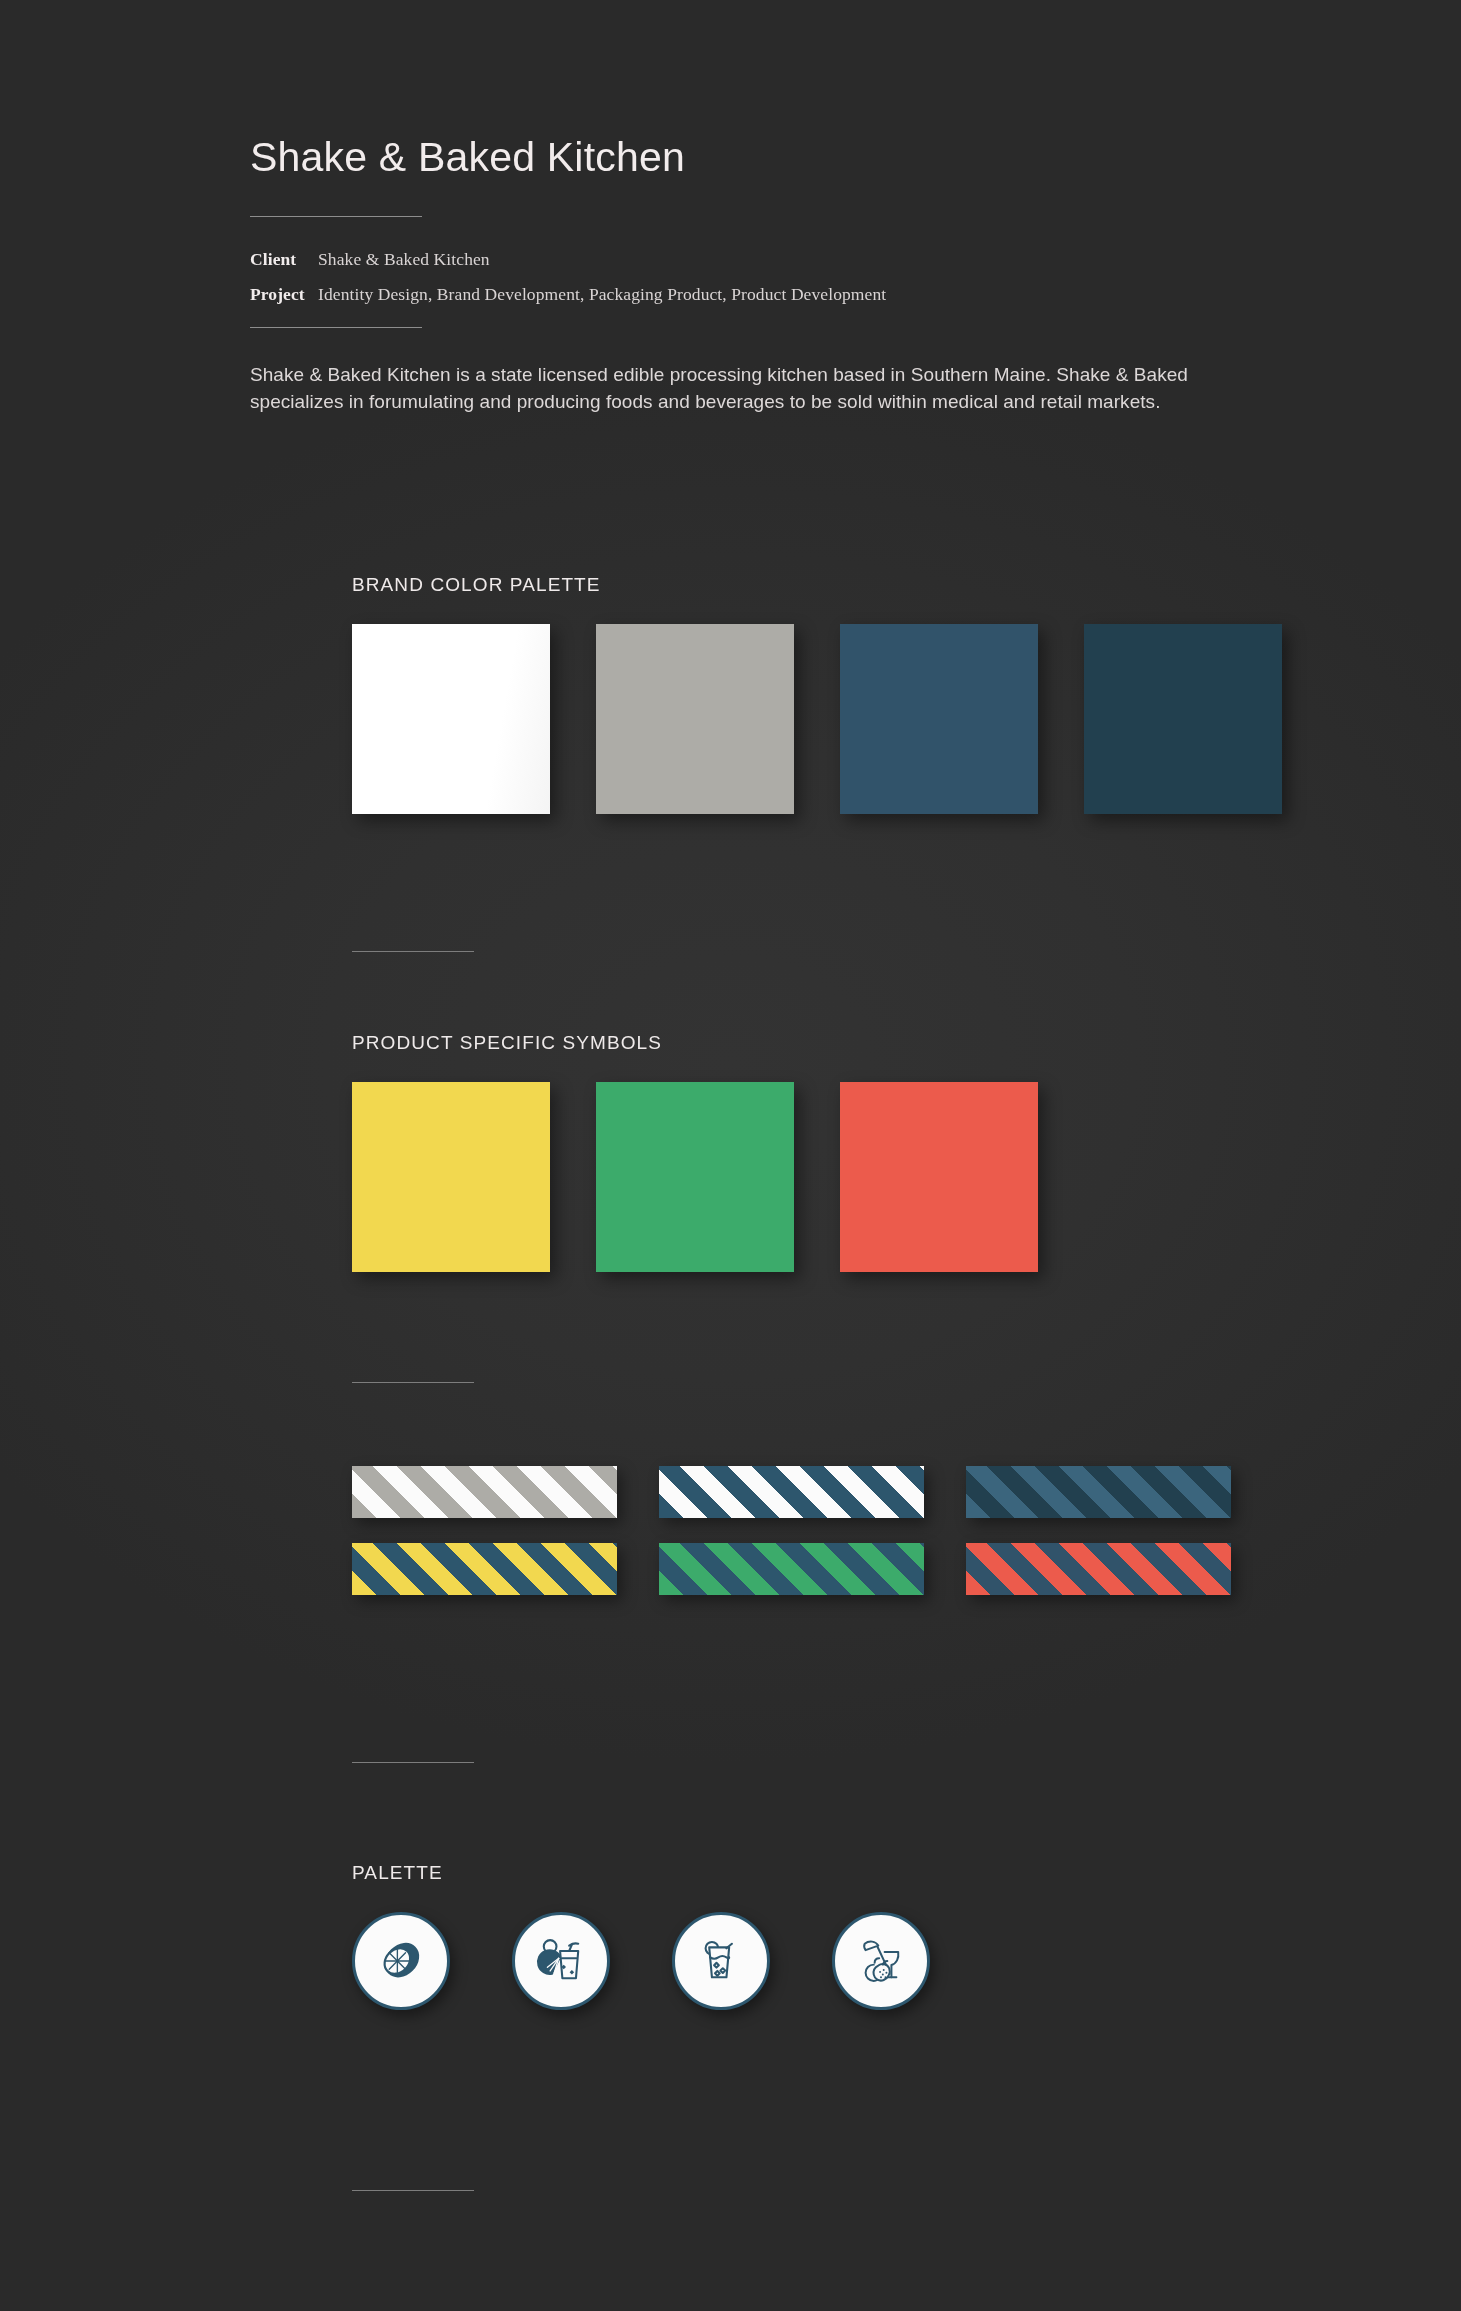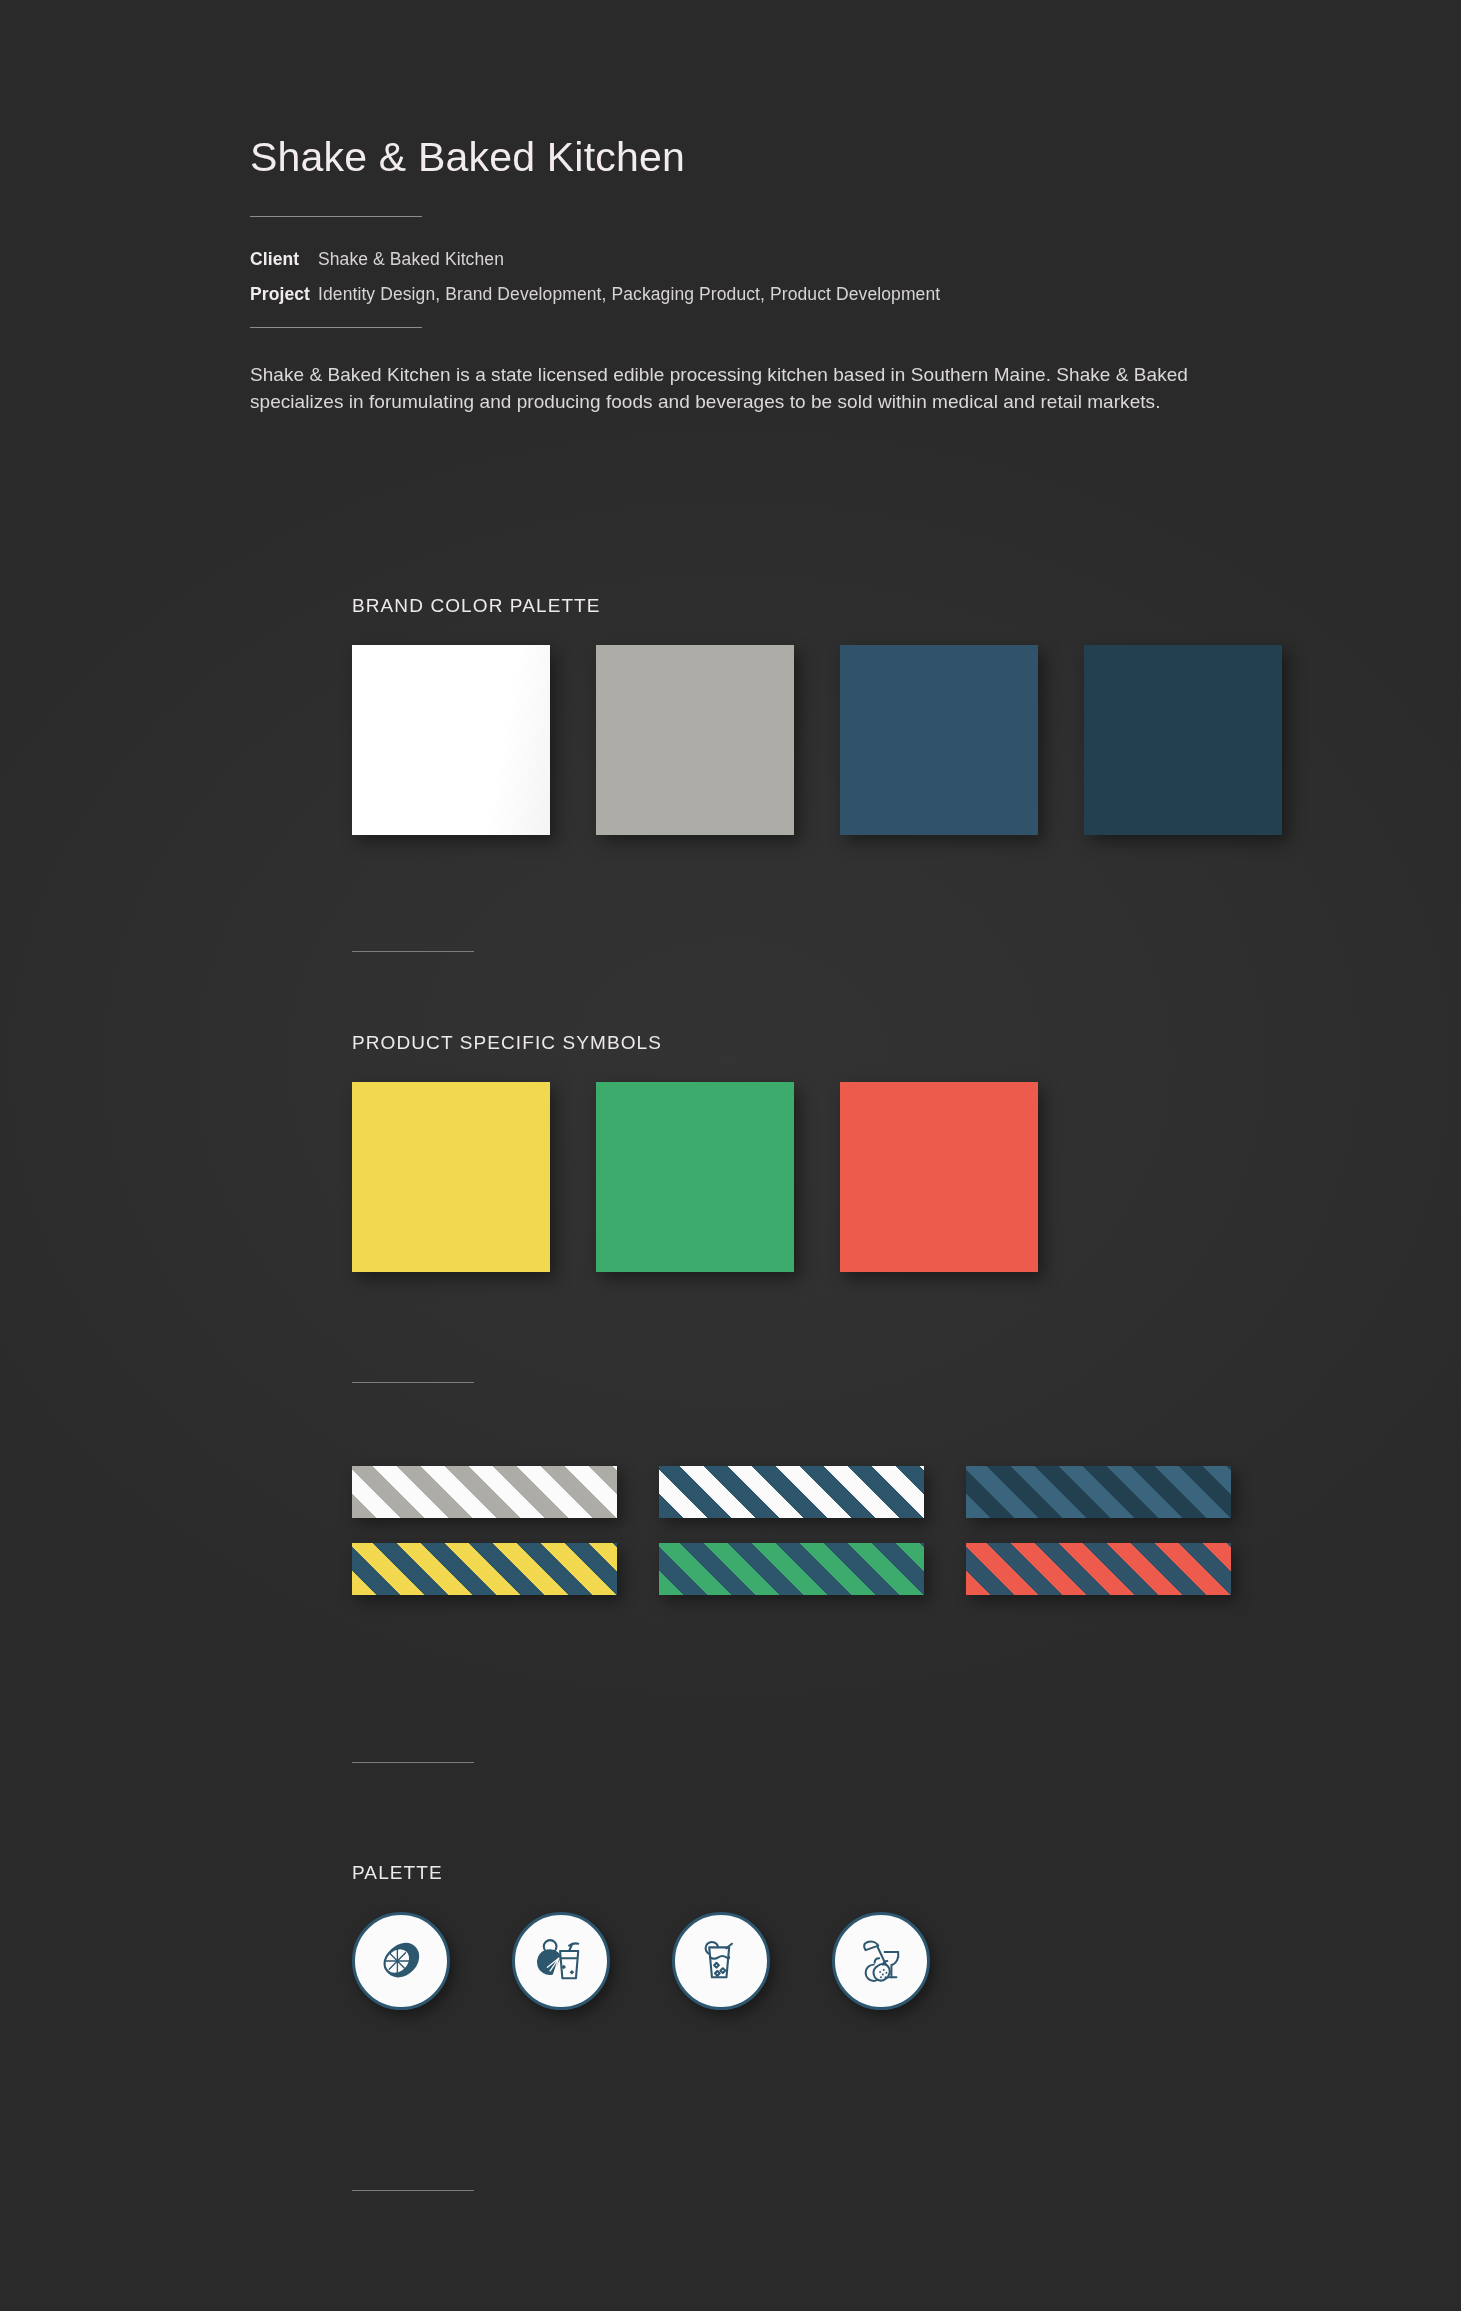--- a/index.html
+++ b/index.html
@@ -48,20 +48,21 @@
   }
   .meta {
     margin-top: 32px;
   }
   .meta-row {
     display: flex;
     align-items: baseline;
     margin-bottom: 14px;
     font-size: 17.5px;
     color: #ddd8d8;
+    font-family: Liberation Serif, serif;
   }
   .meta-label {
     font-weight: 700;
     color: #f1ecec;
     width: 68px;
     flex: 0 0 auto;
     letter-spacing: 0.1px;
   }
   .meta-value {
     color: #d9d4d4;
@@ -171,21 +172,21 @@
         <span class="meta-label">Project</span>
         <span class="meta-value">Identity Design, Brand Development, Packaging Product, Product Development</span>
       </div>
     </div>
 
     <div class="rule2"></div>
 
     <p class="desc">Shake &amp; Baked Kitchen is a state licensed edible processing kitchen based in Southern Maine. Shake &amp; Baked specializes in forumulating and producing foods and beverages to be sold within medical and retail markets.</p>
   </div>
 
-  <div class="section" style="top:595px">
+  <div class="section" style="top:574px">
     <h2 class="section-title">BRAND COLOR PALETTE</h2>
     <div class="swatch-row">
       <div class="swatch" style="background:linear-gradient(100deg,#ffffff 72%,#f4f4f4 100%)"></div>
       <div class="swatch" style="background:#adaca7"></div>
       <div class="swatch" style="background:#31536a"></div>
       <div class="swatch" style="background:#22404f"></div>
     </div>
   </div>
 
   <div class="divider" style="top:951px"></div>

